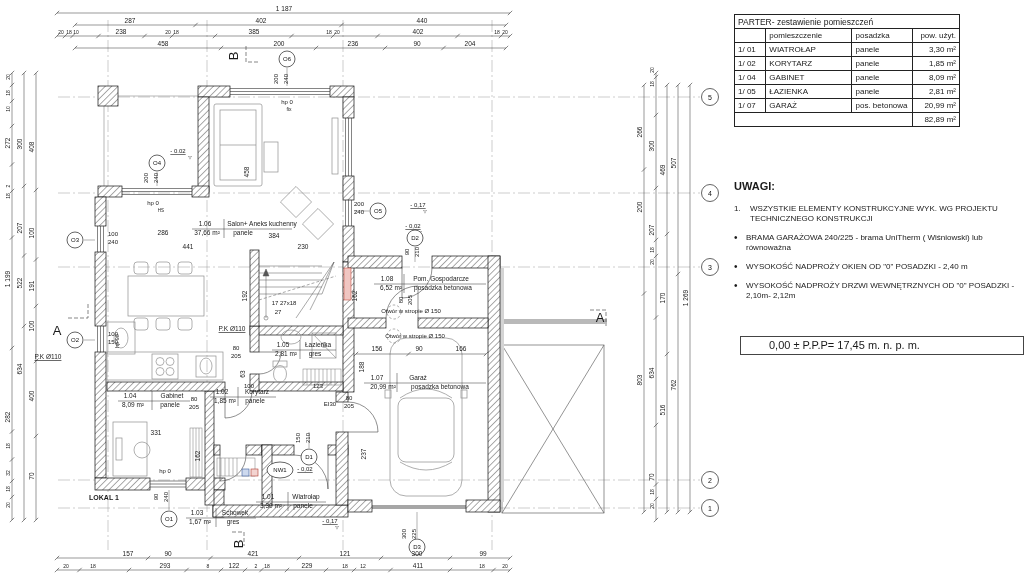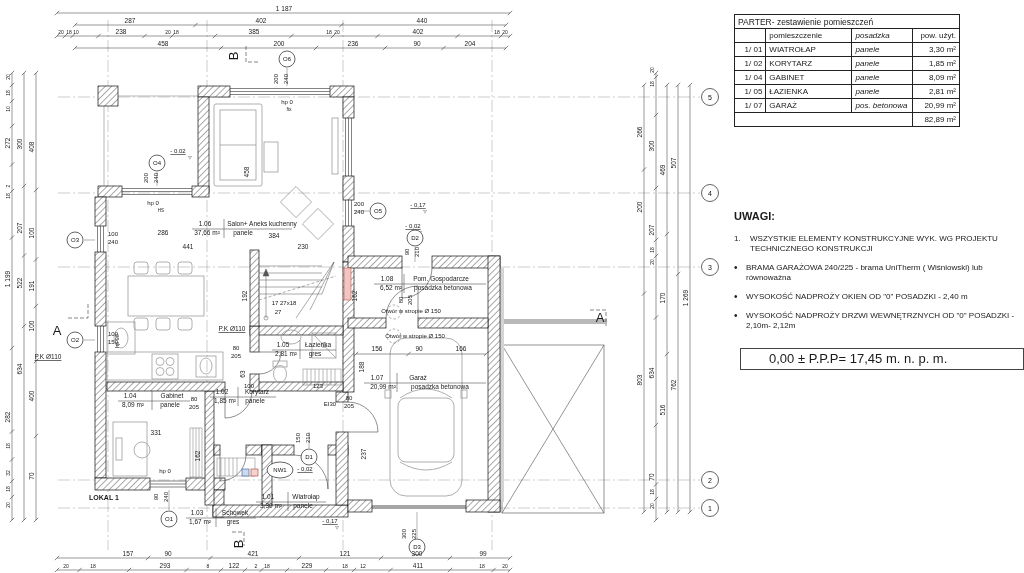--- a/index.html
+++ b/index.html
@@ -6,33 +6,33 @@
   body{width:1024px;height:573px;position:relative;overflow:hidden;
        font-family:"Liberation Sans",sans-serif;color:#1a1a1a;}
   #plan-wrap{position:absolute;left:0;top:0;width:730px;height:573px;}
   svg text{font-family:"Liberation Sans",sans-serif;}
   
   #room-table{position:absolute;left:734px;top:14px;width:226px;border-collapse:collapse;
               font-size:8px;padding-left:38px;}
   #room-table td,#room-table th{border:1px solid #222;padding:1px 3px;height:11px;
               font-weight:normal;text-align:left;white-space:nowrap;}
   #room-table .title{font-size:8.5px;}
-  #room-table .num{width:36px;text-align:right;}
+  #room-table .num{width:36px;text-align:left;}
   #room-table .name{width:126px;margin-left:47px;}
-  #room-table .floor{width:56px;font-style:italic;}
+  #room-table .floor{width:56px;}
   #room-table .area{width:48px;text-align:right;}
   
-  #uwagi{position:absolute;left:734px;top:210px;width:284px;font-size:8px;line-height:1.25;}
+  #uwagi{position:absolute;left:734px;top:180px;width:284px;font-size:8px;line-height:1.25;}
   #uwagi h3{font-size:11px;margin:0 0 10px 0;}
   #uwagi .it{display:flex;margin-bottom:9px;}
   #uwagi .it .no{width:16px;flex:none;}
   #uwagi .bul{display:flex;margin-bottom:9px;}
   #uwagi .bul .dot{width:12px;flex:none;font-size:10px;line-height:1;}
-  #level-box{position:absolute;left:740px;top:348px;width:248px;border:1px solid #444;
-             font-size:13px;padding:2px 6px 3px 28px;}
+  #level-box{position:absolute;left:740px;top:336px;width:248px;border:1px solid #444;
+             font-size:11px;padding:2px 6px 3px 28px;}
 </style>
 </head>
 <body>
 
 <div id="plan-wrap">
 <svg id="plan" width="730" height="573" viewBox="0 0 730 573">
   <defs>
     <pattern id="hat" width="4.5" height="4.5" patternUnits="userSpaceOnUse" patternTransform="rotate(45)">
       <rect width="4.5" height="4.5" fill="#fff"></rect>
       <line x1="0" y1="0" x2="0" y2="4.5" stroke="#555" stroke-width="1"></line>

